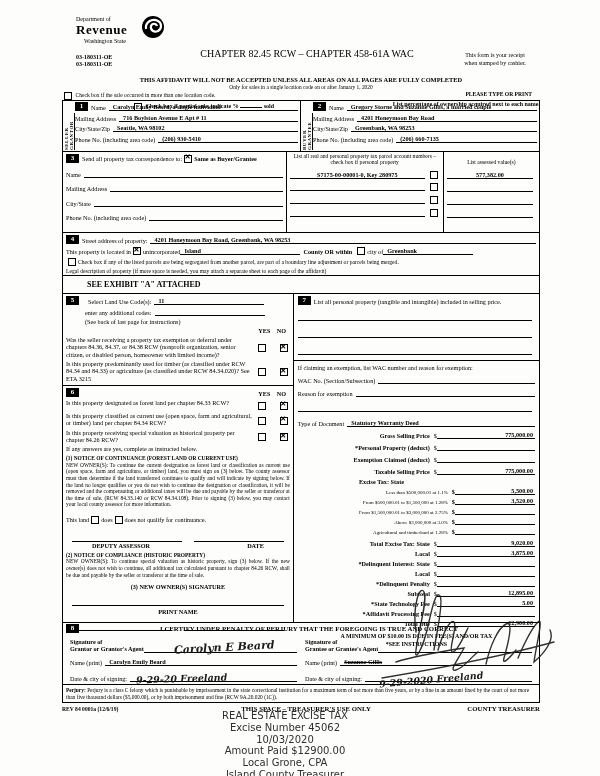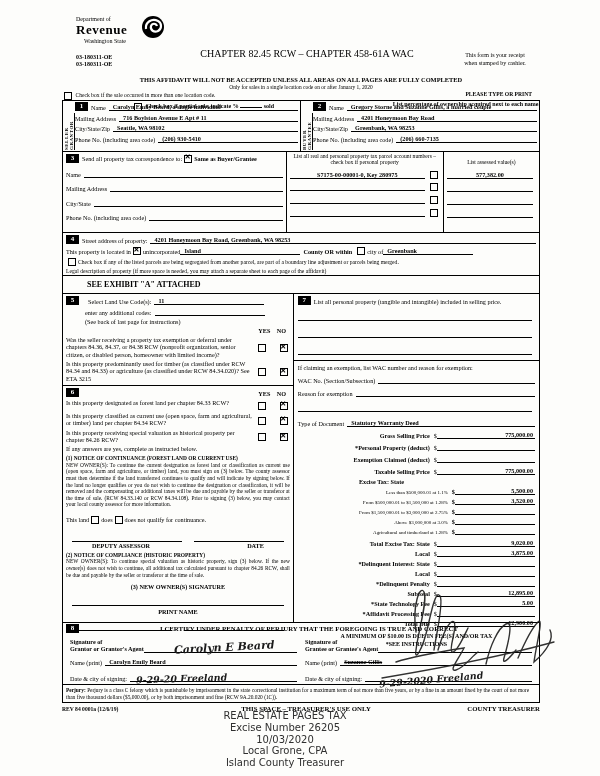--- a/index.html
+++ b/index.html
@@ -589,23 +589,24 @@
     </div>
 
     <div class="footer">
       <span class="rev">REV 84 0001a (12/6/19)</span>
       <span class="tspace">THIS SPACE – TREASURER'S USE ONLY</span>
       <span class="ctreas">COUNTY TREASURER</span>
     </div>
   </div>
 
   <div class="stamp">
-    <div>REAL ESTATE PAGES TAX</div>
-    <div>Excise Number 26205</div>
+    <div>REAL ESTATE EXCISE TAX</div>
+    <div>Excise Number 45062</div>
     <div>10/03/2020</div>
+    <div>Amount Paid $12900.00</div>
     <div>Local Grone, CPA</div>
     <div>Island County Treasurer</div>
   </div>
 
   <svg class="scrawl" style="left:378px;top:566px;width:180px;height:128px" viewBox="0 0 180 128">
     <g stroke="#1c1c1c" stroke-width="1.4" fill="none" opacity="0.9" stroke-linecap="round">
       <path d="M38,66 C34,40 42,18 46,26 C50,34 40,66 38,84 C36,96 44,86 50,60 C54,42 58,24 62,30 C66,36 58,70 56,84"></path>
       <path d="M60,84 C64,70 72,52 76,56 C80,60 70,84 74,86 C78,88 86,70 90,62"></path>
       <path d="M18,96 C30,92 60,86 86,82 C80,94 70,106 78,104 C86,102 94,90 100,86"></path>
       <path d="M108,98 C112,80 120,62 128,58 C136,54 130,78 126,92 C124,99 130,94 138,84"></path>

